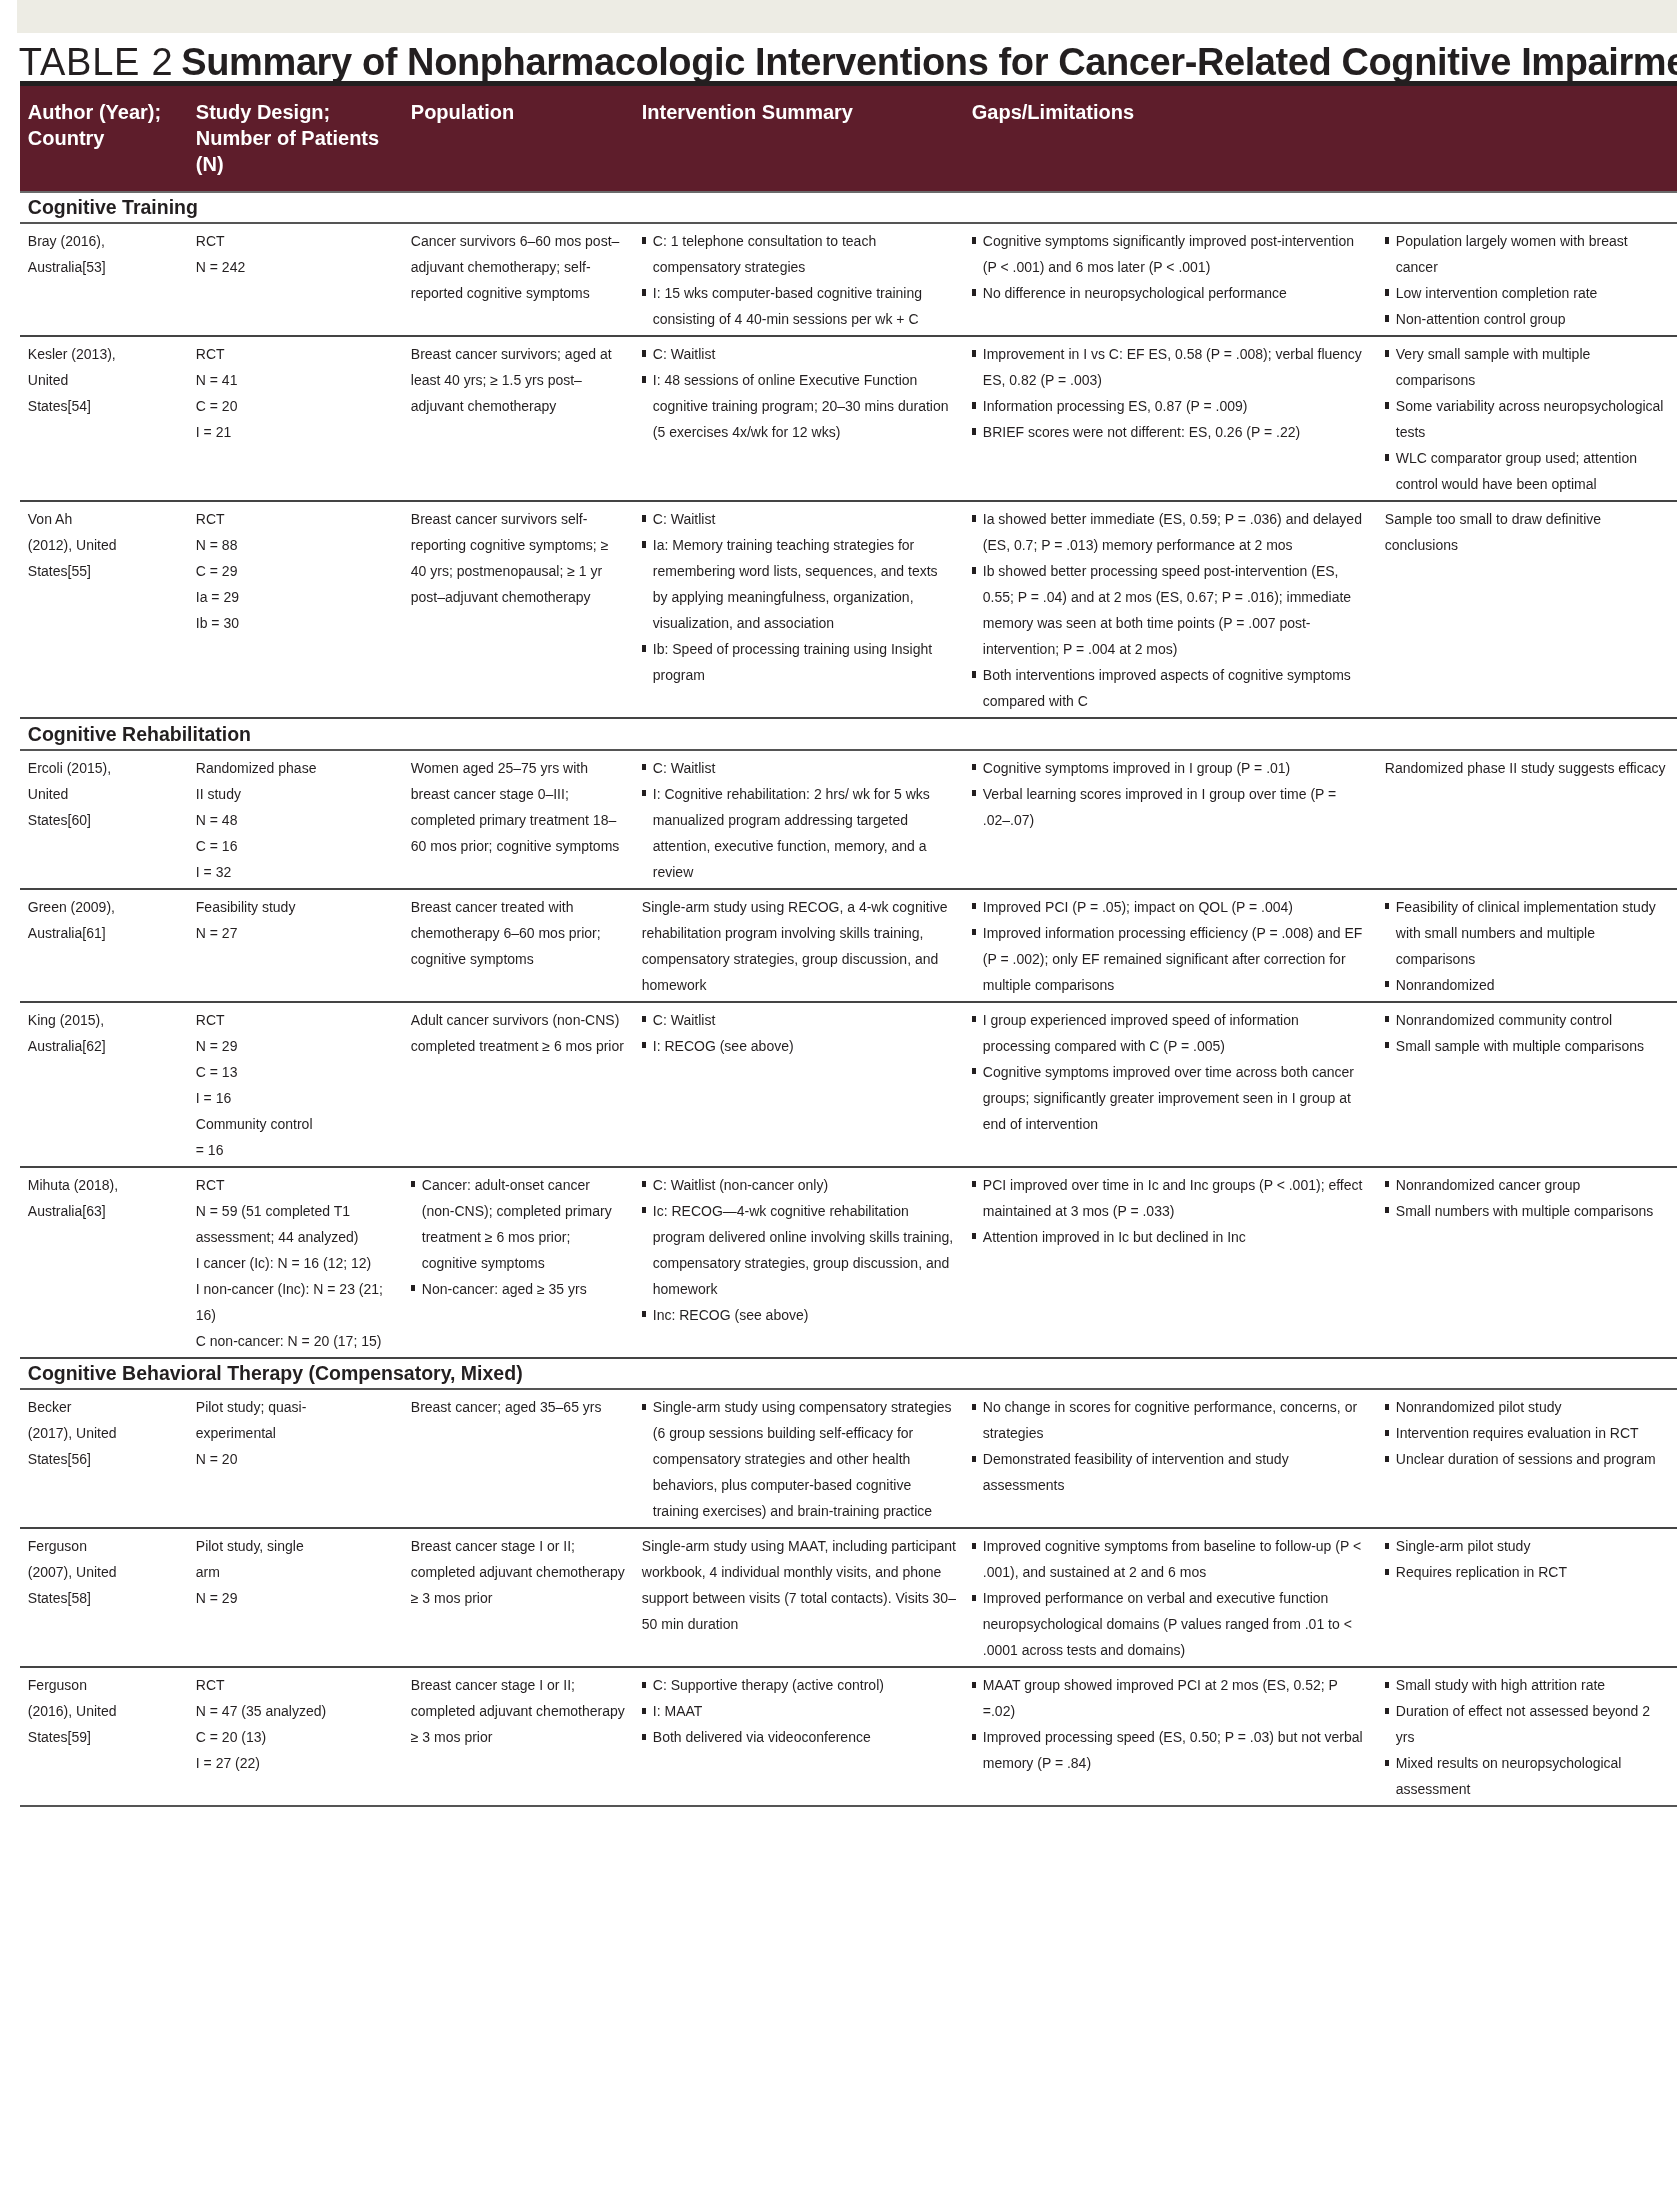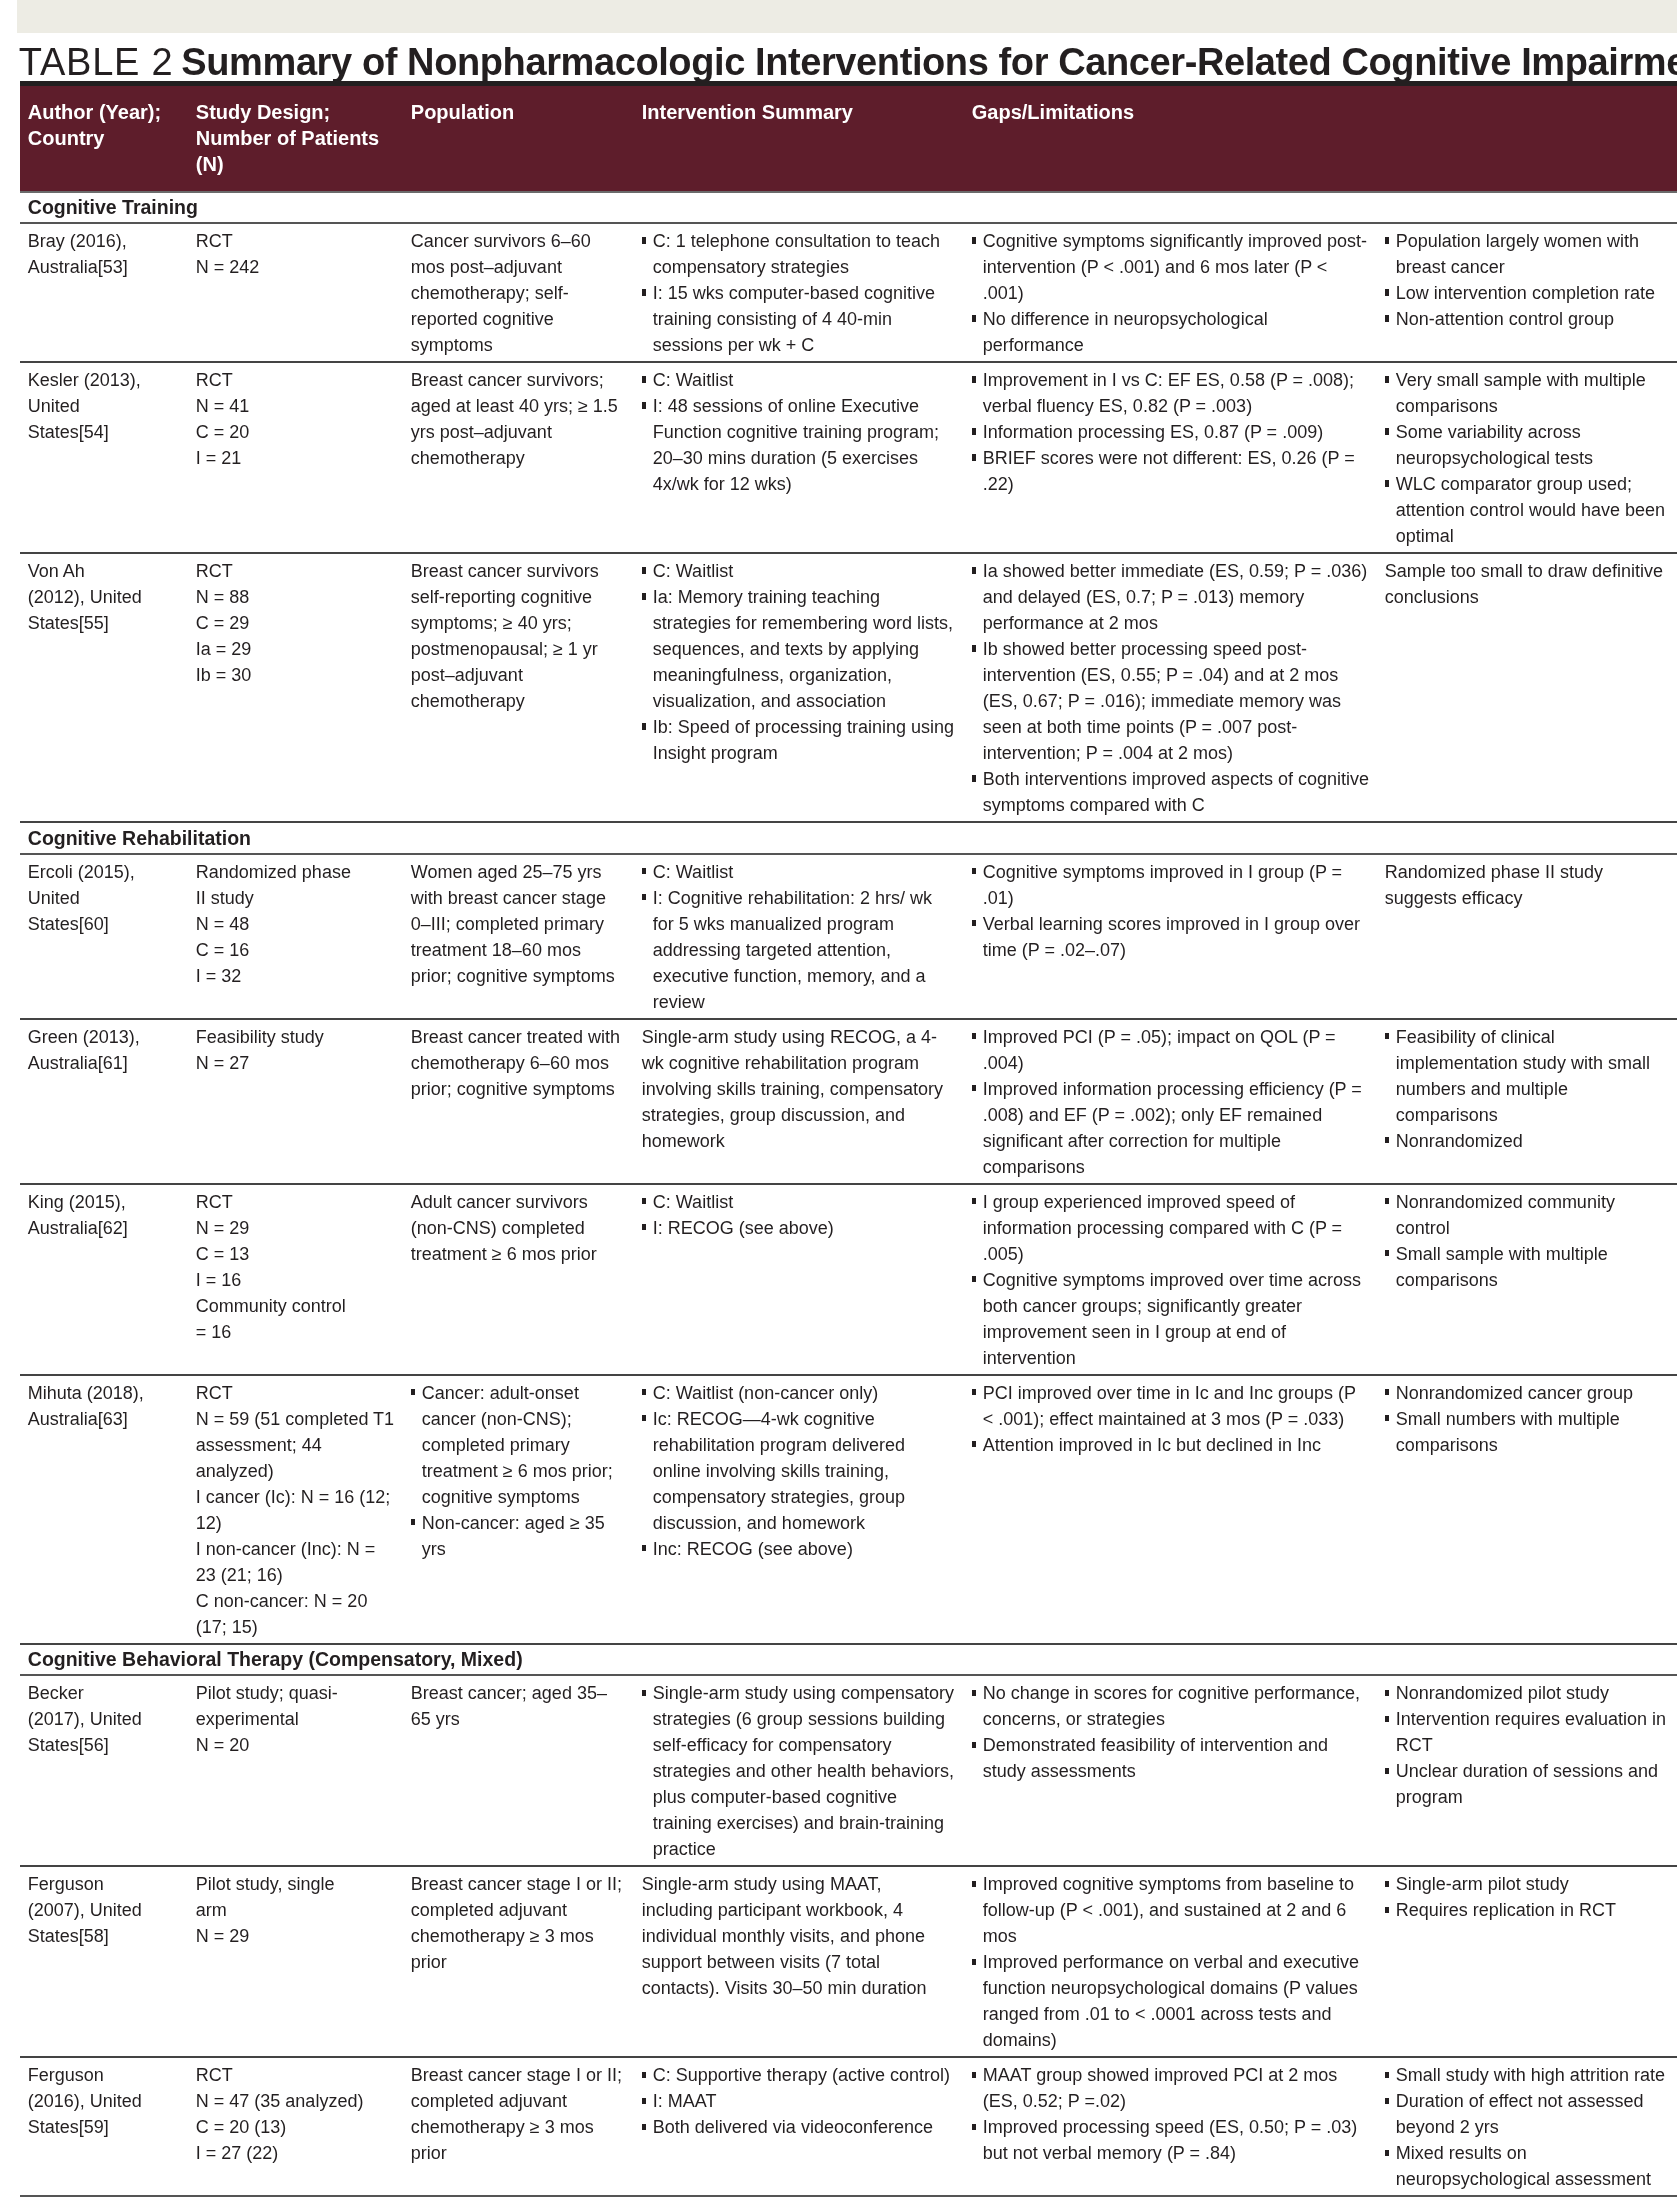--- a/index.html
+++ b/index.html
@@ -8,21 +8,21 @@
   .topband { position: absolute; left: 17px; top: 0; width: 1661px; height: 33px; background: #edece4; }
   .title { position: absolute; left: 18.7px; top: 44px; white-space: nowrap; font-size: 38px; line-height: 36px; }
   .title .lbl { font-weight: normal; letter-spacing: 0.8px; margin-right: 7.8px; }
   .title .txt { font-weight: bold; letter-spacing: -0.4px; }
   .table { position: absolute; left: 20px; top: 81px; width: 1658px; }
   .thead { background: #5e1d2b; border-top: 5.5px solid #231f20; border-bottom: 2.3px solid #6b6b6b;
            display: grid; grid-template-columns: var(--cols); color: #fff; font-weight: bold;
            font-size: 20px; line-height: 26px; padding: 12.5px 0 11px 0; min-height: 81px; box-sizing: content-box; }
   .thead > div { padding-left: 7.8px; padding-right: 6.2px; }
   .section { font-weight: bold; font-size: 19.5px; line-height: 26.5px; padding: 1.6px 0 1.6px 7.8px; border-bottom: 2.3px solid #555; }
-  .row { display: grid; grid-template-columns: var(--cols); font-size: 18px; line-height: 26px;
+  .row { display: grid; grid-template-columns: var(--cols); font-size: 14px; line-height: 26px;
          padding: 3.9px 0 3.1px 0; border-bottom: 2.3px solid #444; }
   .row > div { padding-left: 7.8px; padding-right: 7.8px; }
   .row.last { border-bottom: 2.3px solid #555; }
   ul { list-style: none; margin: 0; padding: 0; }
   li { position: relative; padding-left: 11px; }
   li::before { content: ""; position: absolute; left: 0; top: 9.3px; width: 4.7px; height: 6.2px; background: #231f20; }
   .lines span { display: block; }
   :root { --cols: 168px 215px 231px 330px 413px 301px; }
 </style>
 </head>
@@ -162,21 +162,21 @@
         <div>
           <ul>
             <li>Cognitive symptoms improved in I group (P = .01)</li>
             <li>Verbal learning scores improved in I group over time (P = .02–.07)</li>
           </ul>
         </div>
         <div>Randomized phase II study suggests efficacy</div>
       </div>
       <div class="row">
         <div class="lines">
-          <span>Green (2013),</span>
+          <span>Green (2009),</span>
           <span>Australia[61]</span>
         </div>
         <div class="lines">
           <span>Feasibility study</span>
           <span>N = 27</span>
         </div>
         <div>Breast cancer treated with chemotherapy 6–60 mos prior; cognitive symptoms</div>
         <div>Single-arm study using RECOG, a 4-wk  cognitive rehabilitation program involving skills training, compensatory strategies, group discussion, and homework</div>
         <div>
           <ul>

